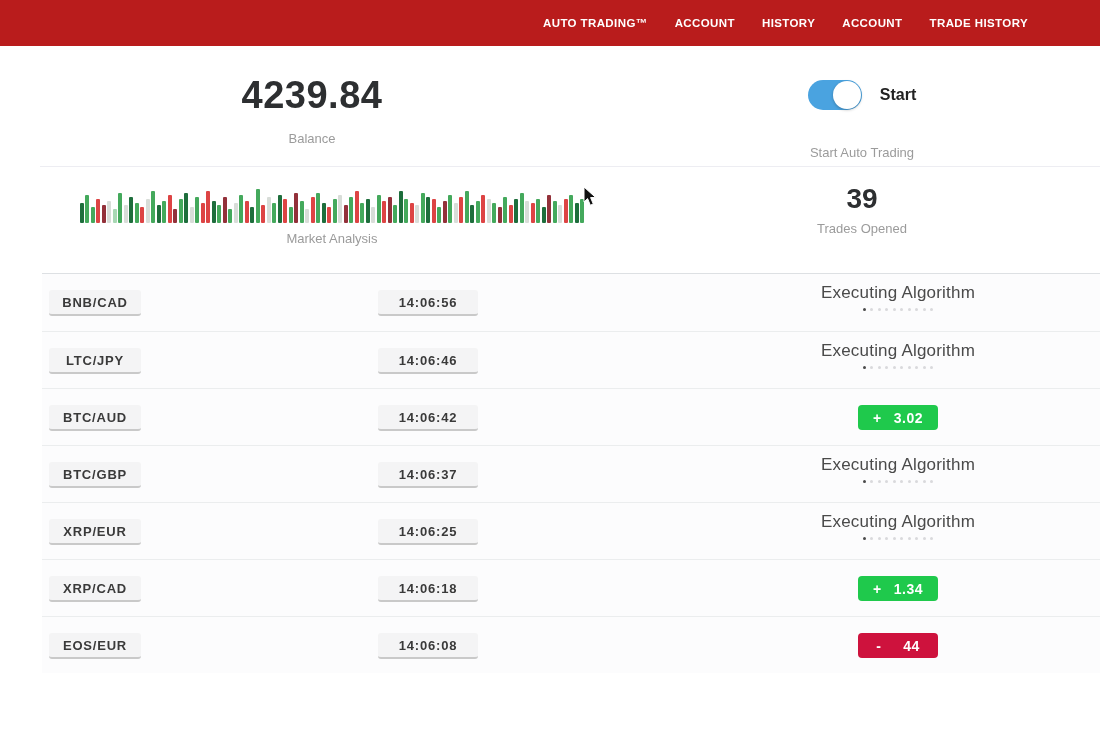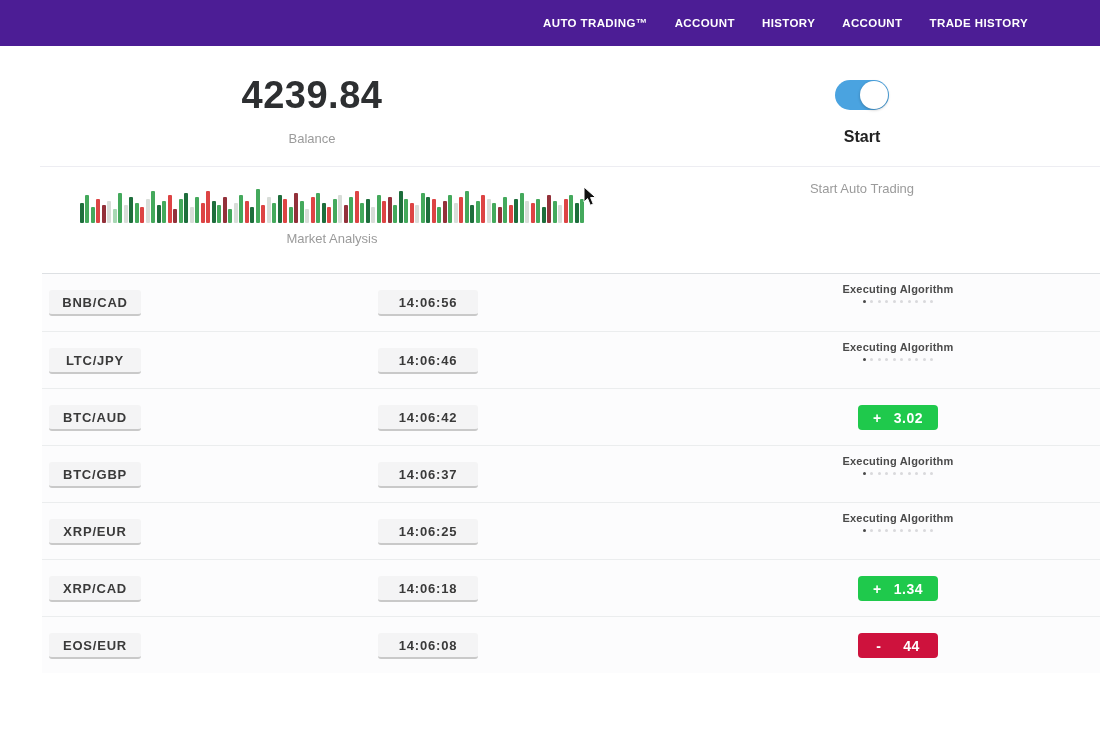--- a/index.html
+++ b/index.html
@@ -19,21 +19,21 @@
   .banner-label { font-size:13.5px; font-weight:bold; margin-bottom:2px; }
   .banner-value { font-size:29px; font-weight:bold; letter-spacing:.5px; }
 
   
   .summary { height:120px; display:flex; }
   .col-left { width:624px; display:flex; flex-direction:column; align-items:center; }
   .col-right { flex:1; display:flex; flex-direction:column; align-items:center; }
   .balance-value { margin-top:28px; font-size:38px; font-weight:bold; color:#2d2f31; letter-spacing:.5px; }
   .muted { font-size:13px; color:#9b9b9b; }
   .balance-label { margin-top:14px; }
-  .toggle-row { margin-top:34px; display:flex; align-items:center; gap:18px;flex-direction:column; }
+  .toggle-row { margin-top:34px; display:flex; align-items:center; gap:18px; }
   .toggle { width:54px; height:30px; border-radius:15px; position:relative; cursor:pointer; }
   .knob { position:absolute; top:1px; right:1px; width:28px; height:28px; border-radius:50%;
     background:#fff; box-shadow:0 1px 3px rgba(0,0,0,.25); }
   .toggle-label { font-size:16px; font-weight:bold; color:#222; }
   .toggle-sublabel { margin-top:35px; }
 
   
   .market { height:107px; display:flex; border-top:1px solid #ededf2; margin-left:40px; }
   .market .col-left { width:584px; }
   .bars { margin-top:20px; height:36px; display:flex; align-items:flex-end; gap:1.5px; }
@@ -47,39 +47,39 @@
   .trade-row { position:relative; height:57px; border-top:1px solid #ebedee;
     background:#fcfcfd; }
   .trade-row:first-child { border-top:none; }
   .chip { position:absolute; top:16px; height:26px; display:flex; align-items:center;
     justify-content:center; background:#f4f4f5; border-bottom:2px solid #c9c9c9;
     border-radius:3px; font-size:13px; font-weight:bold; color:#3a3a3a;
     letter-spacing:.8px; cursor:default; }
   .chip.pair { left:7px; width:92px; }
   .chip.time { left:336px; width:100px; }
   .status { position:absolute; left:776px; width:160px; top:9px; text-align:center; }
-  .exec-label { font-size:11px; font-weight:bold; color:#4a4a4a; letter-spacing:.2px; }
+  .exec-label { font-size:17px; font-weight:normal; color:#4a4a4a; letter-spacing:.2px; }
   .dots { margin-top:5px; display:flex; justify-content:center; gap:4.5px; }
   .dot { width:3px; height:3px; border-radius:50%; background:#d9d9dc; }
   .dot.active { background:#4a4a4a; }
   .badge { position:absolute; left:816px; top:16px; width:80px; height:25px;
     border-radius:4px; display:flex; align-items:center; justify-content:center;
     color:#fff; font-size:14px; font-weight:bold; letter-spacing:.5px; }
   .badge.profit { gap:12px; }
   .badge.loss { gap:22px; }
 
   
   .cursor { position:absolute; left:583px; top:186px; z-index:10; pointer-events:none; }
 </style>
 </head>
 <body>
 
 <div class="page">
 
-  <div class="topnav" id="topnav" style="background: #4c1d95; padding-left: 16px;">
+  <div class="topnav" id="topnav" style="background: #b91c1c; padding-left: 16px;">
       <div class="nav-item">AUTO TRADING™</div>
       <div class="nav-item">ACCOUNT</div>
       <div class="nav-item">HISTORY</div>
       <div class="nav-item">ACCOUNT</div>
       <div class="nav-item">TRADE HISTORY</div>
     </div>
 
 
   <div class="summary">
     <div class="col-left">
@@ -188,20 +188,24 @@
           <span class="bar" style="height: 28px; background: rgb(147, 49, 58);"></span>
           <span class="bar" style="height: 22px; background: rgb(68, 169, 92);"></span>
           <span class="bar" style="height: 18px; background: rgb(216, 221, 216);"></span>
           <span class="bar" style="height: 24px; background: rgb(221, 68, 68);"></span>
           <span class="bar" style="height: 28px; background: rgb(68, 169, 92);"></span>
           <span class="bar" style="height: 20px; background: rgb(30, 110, 60);"></span>
           <span class="bar" style="height: 24px; background: rgb(68, 169, 92);"></span>
         </div>
       <div class="muted market-label">Market Analysis</div>
     </div>
+    <div class="col-right">
+      <div class="trades-value">39</div>
+      <div class="muted trades-label">Trades Opened</div>
+    </div>
   </div>
 
   <div class="rows" id="rows">
   <div class="trade-row">
     <div class="chip pair">BNB/CAD</div>
     <div class="chip time">14:06:56</div>
     <div class="status">
       <div class="exec-label">Executing Algorithm</div>
       <div class="dots">
             <span class="dot active"></span>

